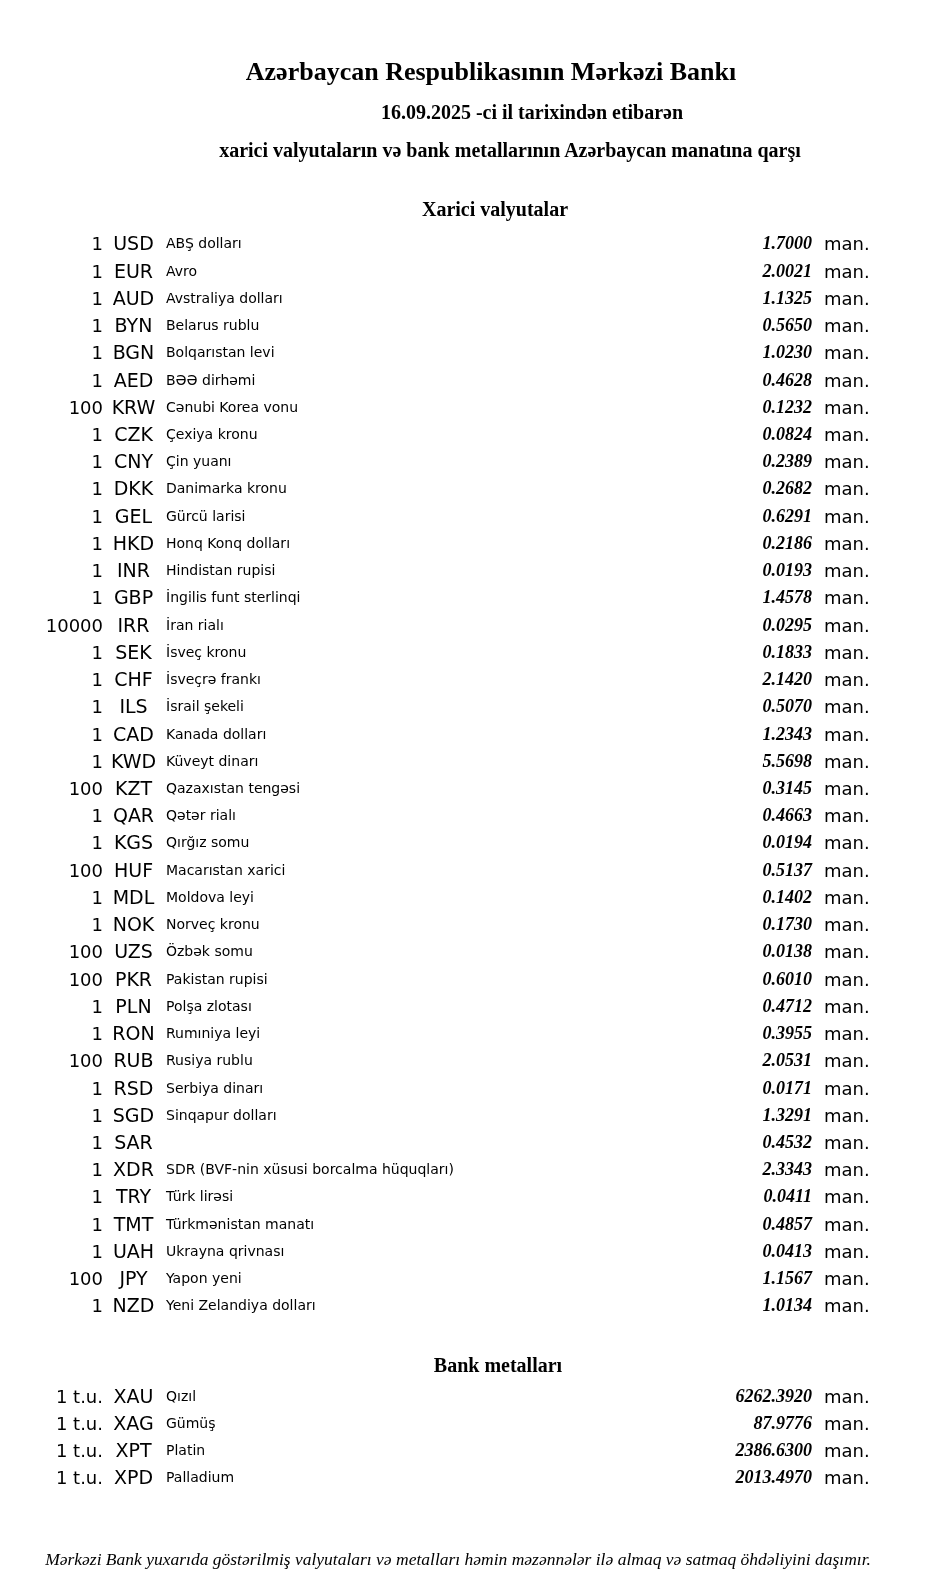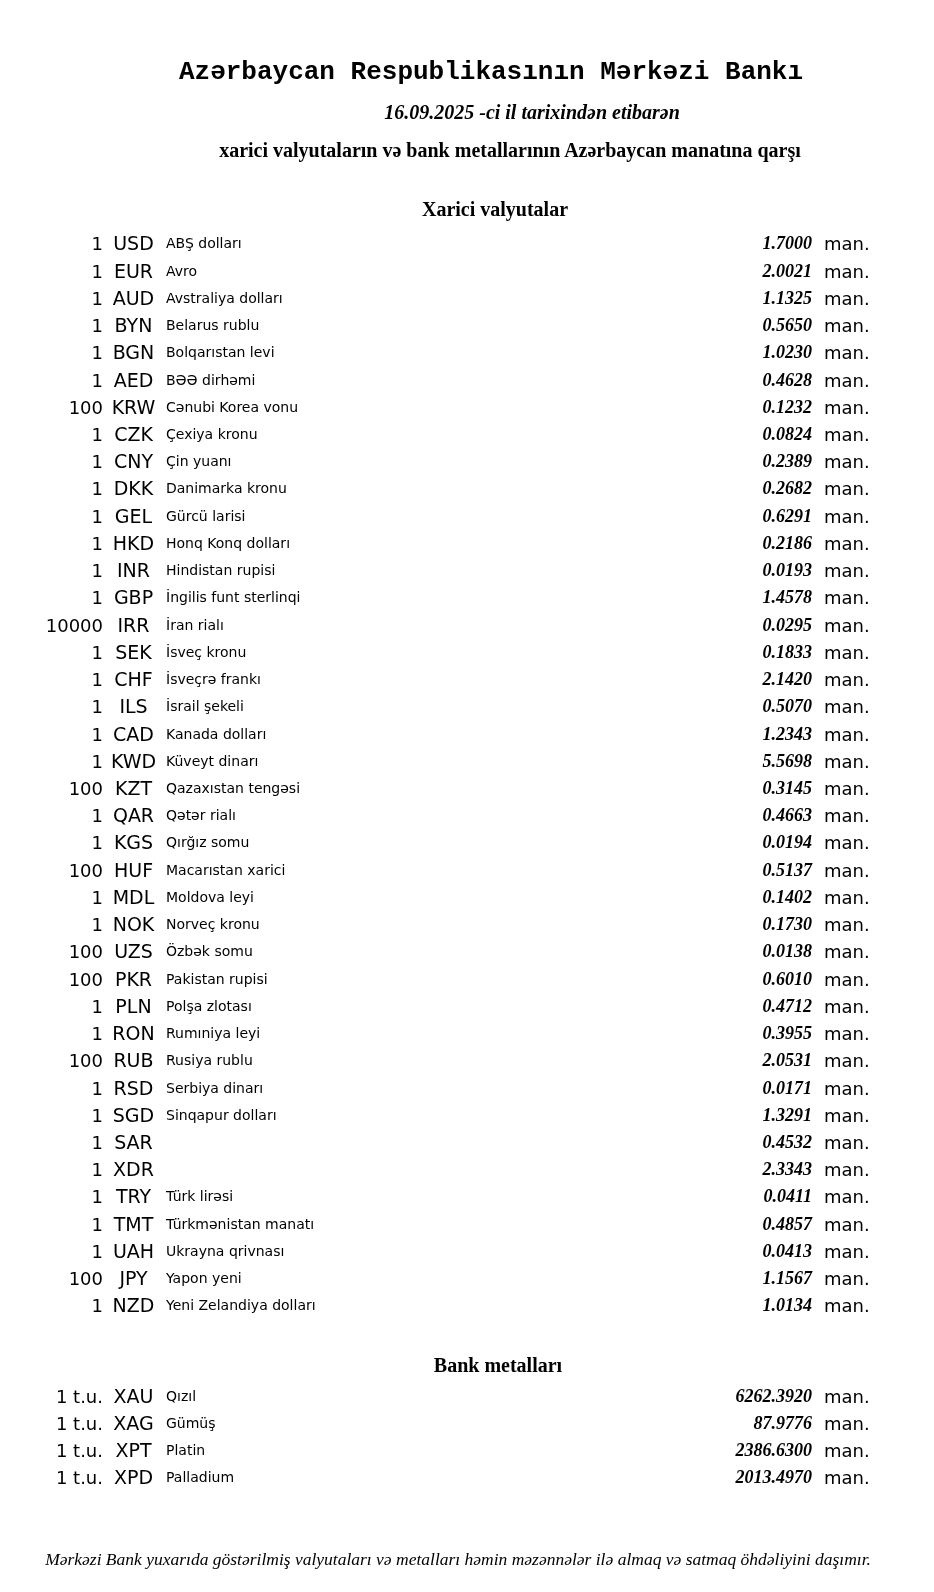--- a/index.html
+++ b/index.html
@@ -6,22 +6,22 @@
   body {
     width: 934px; height: 1592px;
     background: #ffffff; color: #000000;
     position: relative; overflow: hidden;
     font-family: "DejaVu Sans", sans-serif;
   }
   .abs { position: absolute; }
   .hcenter { transform: translateX(-50%); white-space: nowrap; }
   .serifbold { font-family: "Liberation Serif", serif; font-weight: bold; }
 
-  .doc-title  { top: 57px;  left: 491px; font-size: 26px; font-family: Liberation Mono, monospace; }
-  .doc-date   { top: 101px; left: 532px; font-size: 20px; font-style: italic; }
+  .doc-title  { top: 57px;  left: 491px; font-size: 26px; }
+  .doc-date   { top: 101px; left: 532px; font-size: 20px; }
   .doc-sub    { top: 139px; left: 510px; font-size: 20px; }
   .sec-title-currencies { top: 198px;  left: 495px; font-size: 20px; }
   .sec-title-metals     { top: 1354px; left: 498px; font-size: 20px; }
 
   .rate-row {
     position: absolute; left: 0; width: 934px;
     height: 27.2px; line-height: 27.2px;
   }
   .cell { position: absolute; top: 0; height: 100%; }
   .cell-qty  { left: 18px;  width: 85px;  text-align: right;  font-size: 18px; }
@@ -285,20 +285,21 @@
   </div>
     <div class="rate-row" style="top: 1128.99px;">
     <span class="cell cell-qty">1</span>
     <span class="cell cell-code">SAR</span>
     <span class="cell cell-rate">0.4532</span>
     <span class="cell cell-unit">man.</span>
   </div>
     <div class="rate-row" style="top: 1156.22px;">
     <span class="cell cell-qty">1</span>
     <span class="cell cell-code">XDR</span>
+    <span class="cell cell-name">SDR (BVF-nin xüsusi borcalma hüquqları)</span>
     <span class="cell cell-rate">2.3343</span>
     <span class="cell cell-unit">man.</span>
   </div>
     <div class="rate-row" style="top: 1183.45px;">
     <span class="cell cell-qty">1</span>
     <span class="cell cell-code">TRY</span>
     <span class="cell cell-name">Türk lirəsi</span>
     <span class="cell cell-rate">0.0411</span>
     <span class="cell cell-unit">man.</span>
   </div>

